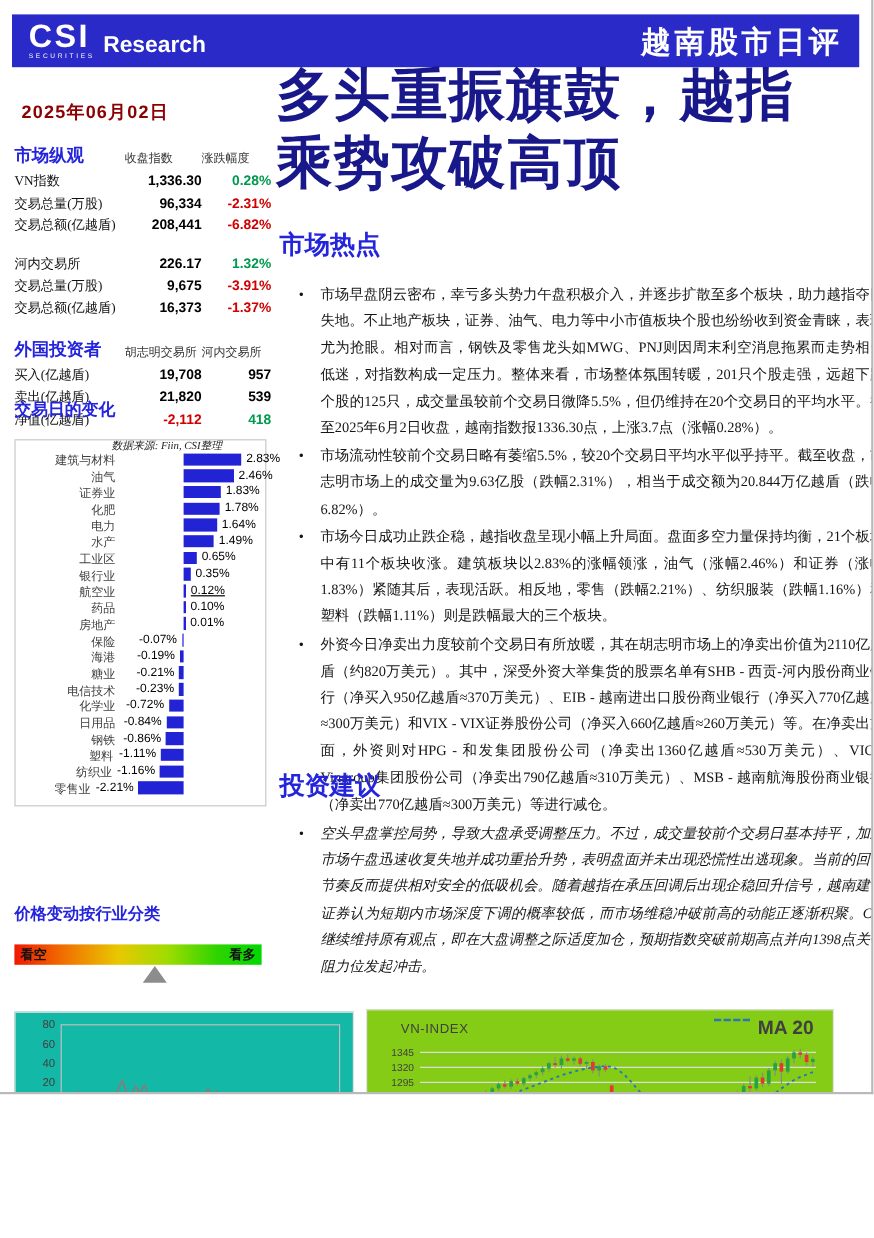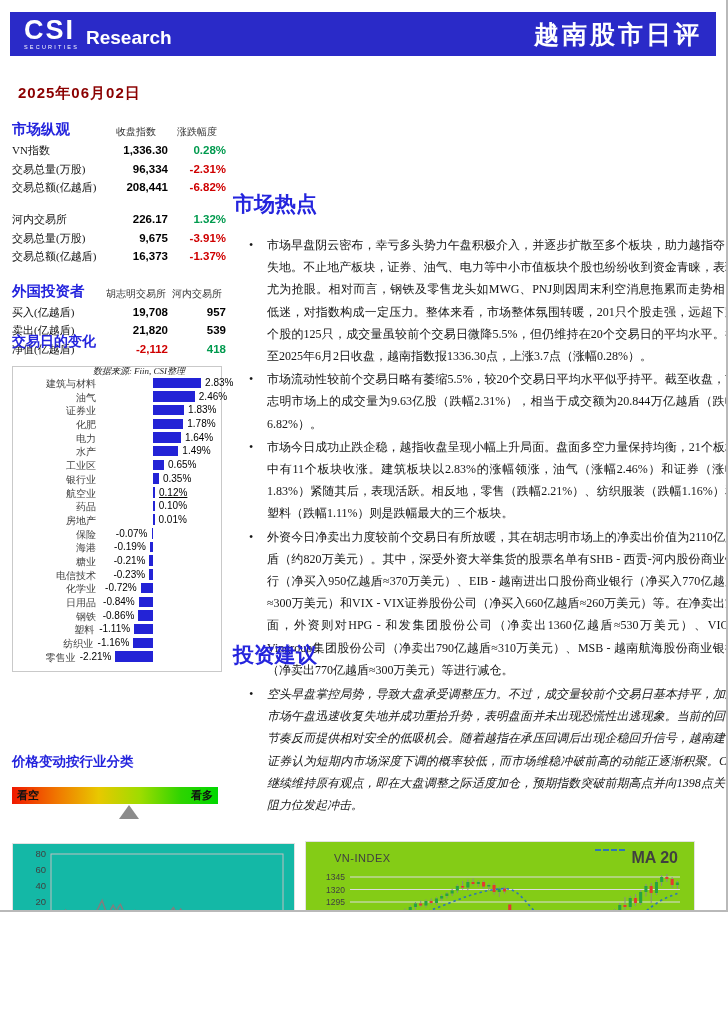--- a/index.html
+++ b/index.html
@@ -16,21 +16,21 @@
   .csi-sub{color:#fff;font-size:5.5px;letter-spacing:2.2px;margin-top:1px;}
   .logo-research{color:#fff;font-weight:700;font-size:19px;padding-bottom:2px;}
   .hdr-title{color:#fff;font-weight:800;font-size:25px;letter-spacing:3px;}
 
   
   .date{position:absolute;left:18px;top:84px;color:#8b0000;font-weight:700;font-size:15px;letter-spacing:1px;}
 
   .tables{position:absolute;left:12px;top:120px;width:214px;font-size:11px;color:#111;}
   .tbl-head{display:grid;grid-template-columns:92px 64px 58px;align-items:end;margin-bottom:4px;}
   .tbl-title{color:#2424dd;font-weight:800;font-size:14.5px;}
-  .col-h{color:#333;font-size:10px;text-align:center;}
+  .col-h{color:#333;font-size:10px;text-align:left;}
   .mrow{display:grid;grid-template-columns:92px 64px 58px;margin:3.5px 0;align-items:baseline;}
   .mrow .lbl{font-family:"Liberation Serif",serif;font-size:11px;color:#111;}
   .mrow b{text-align:right;font-size:11.5px;font-weight:700;color:#000;}
   .up{color:#009a4e !important;}
   .down{color:#cf0000 !important;}
   .grp-gap{height:10px;}
   .fi-gap{height:14px;}
   .src{margin-top:8px;text-align:center;font-family:"Liberation Serif",serif;font-style:italic;
        font-size:9px;color:#222;padding-left:40px;}
 
@@ -89,20 +89,24 @@
         <span class="csi-text">CSI</span>
         <span class="csi-sub">SECURITIES</span>
       </div>
       <span class="logo-research">Research</span>
     </div>
     <span class="hdr-title">越南股市日评</span>
   </div>
 
   <div class="date">2025年06月02日</div>
 
+  <div class="headline">
+    <span>多头重振旗鼓，越指</span><br>
+    <span>乘势攻破高顶</span>
+  </div>
 
   <div class="tables">
     <div class="tbl-head">
       <span class="tbl-title">市场纵观</span>
       <span class="col-h">收盘指数</span>
       <span class="col-h">涨跌幅度</span>
     </div>
     <div class="mrow">
         <span class="lbl">VN指数</span>
         <b>1,336.30</b>

